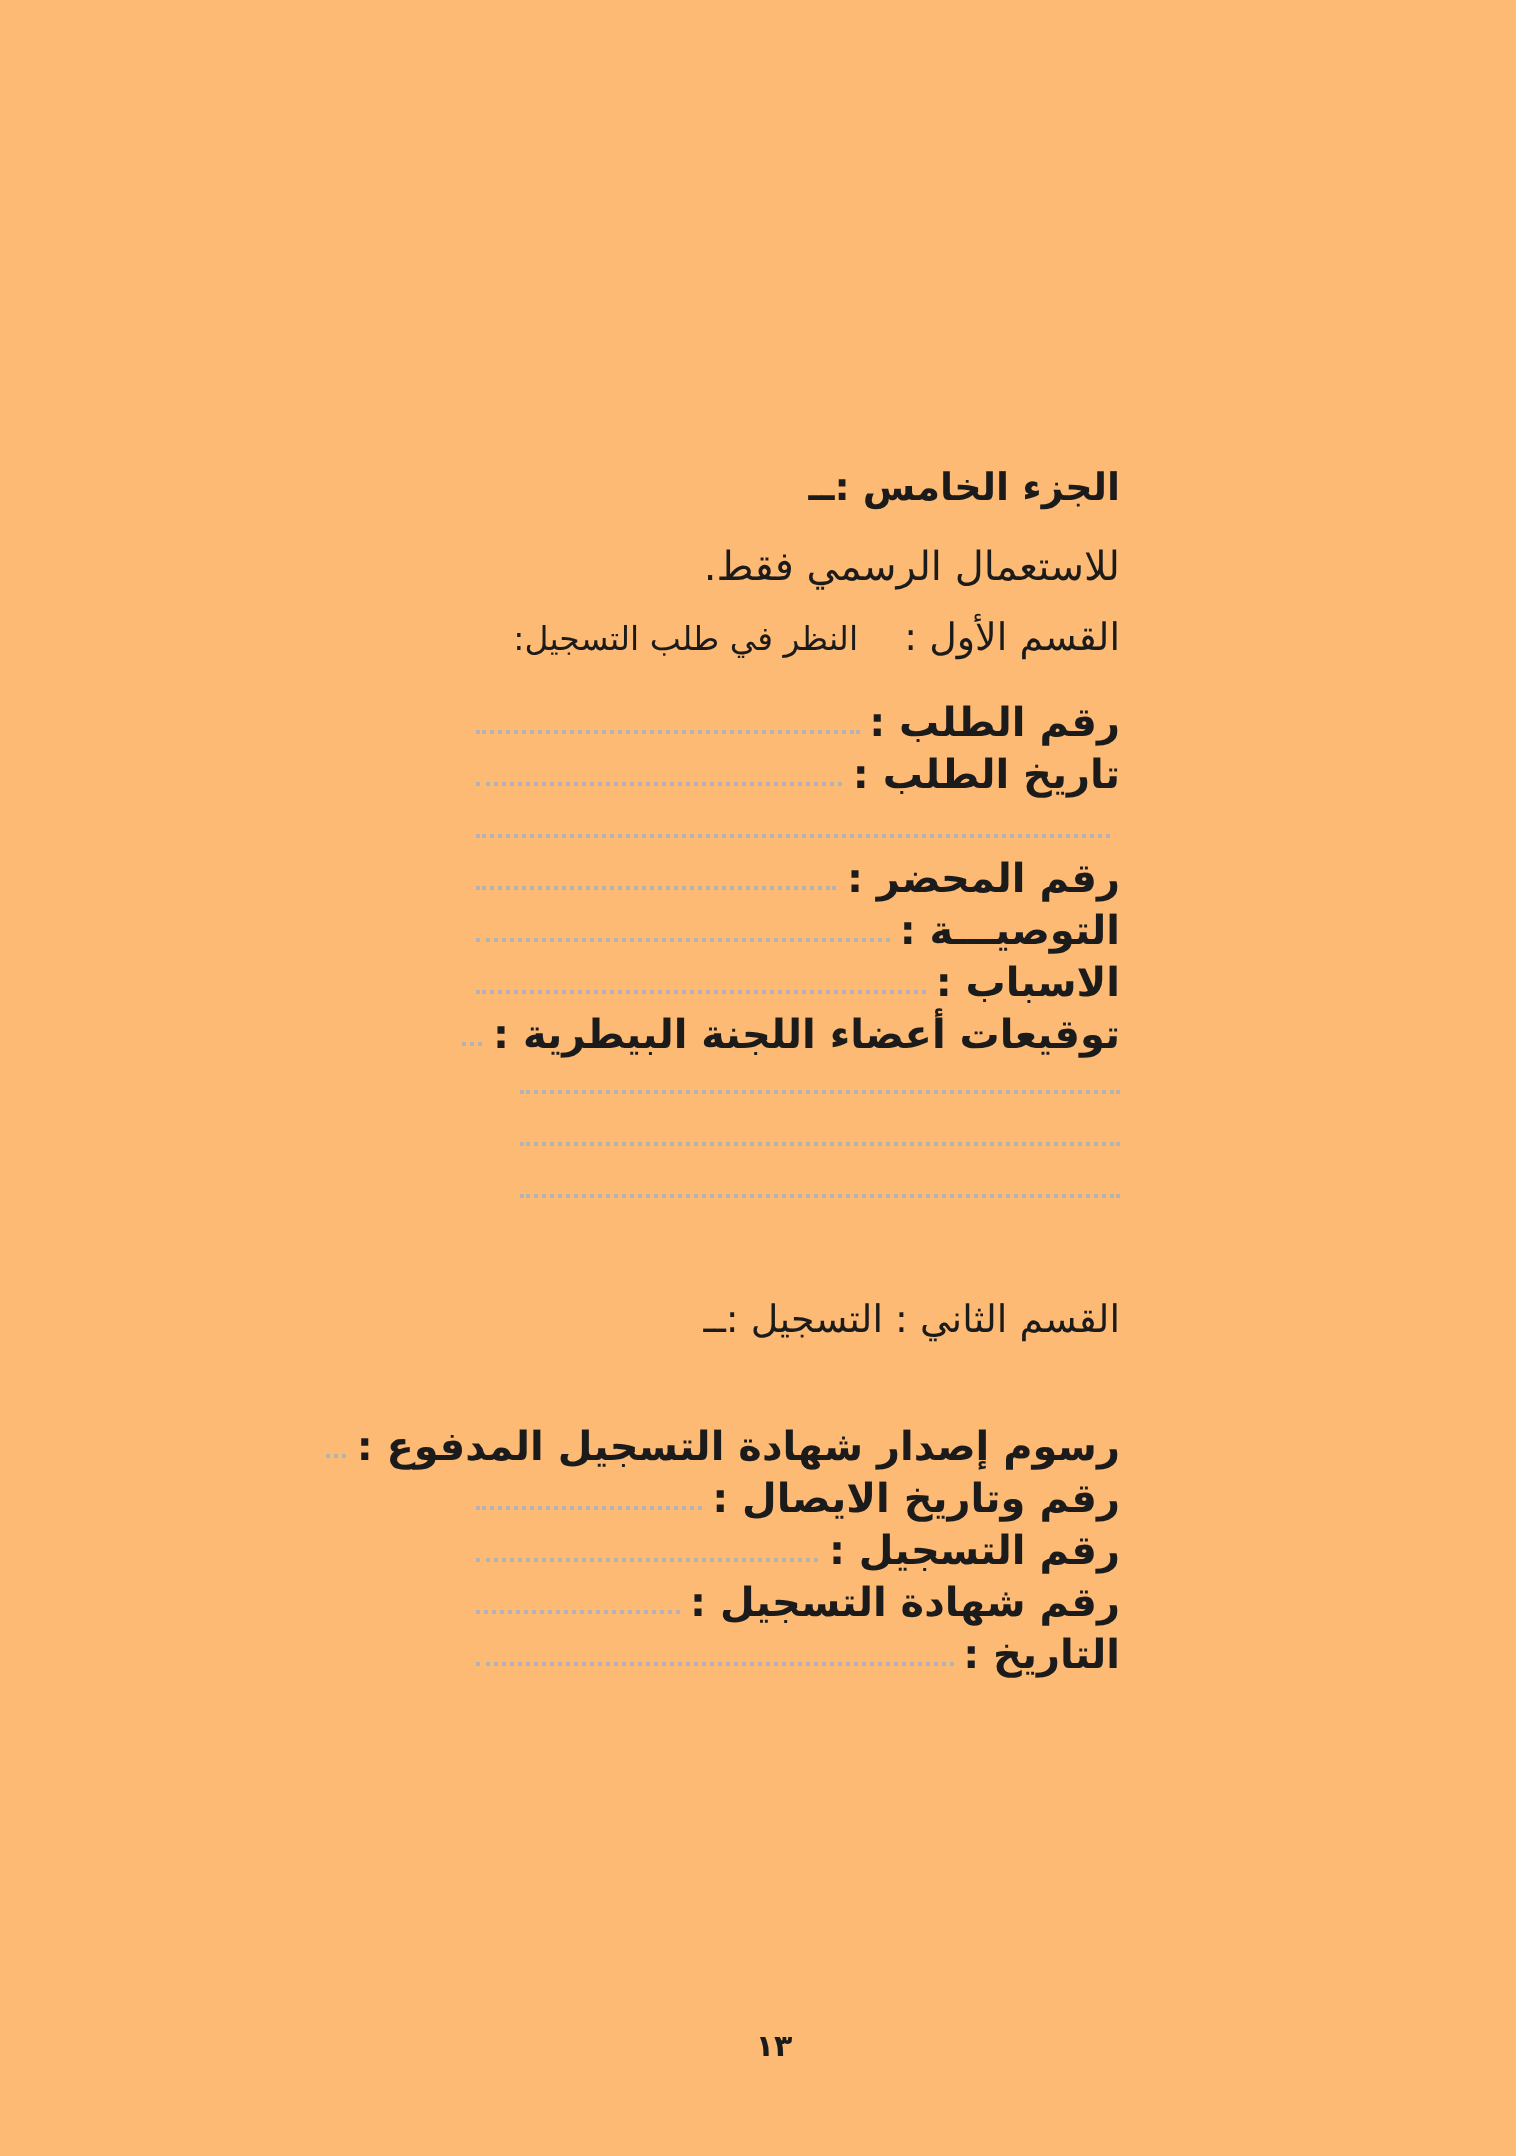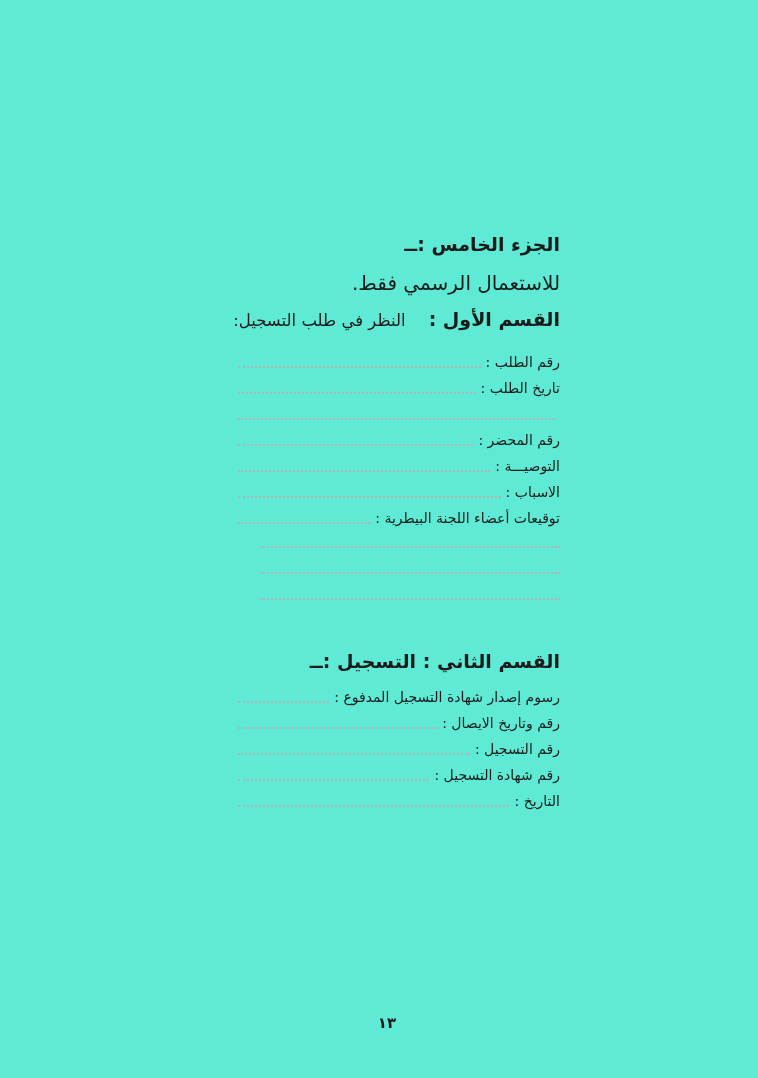--- a/index.html
+++ b/index.html
@@ -4,21 +4,21 @@
 <style>
   html, body {
     margin: 0;
     padding: 0;
     background: #ffffff;
   }
   .page {
     position: relative;
     width: 758px;
     height: 1078px;
-    background: #5eead4;
+    background: #fdba74;
     overflow: hidden;
     font-family: "DejaVu Sans", sans-serif;
     color: #1b1b1b;
     direction: rtl;
   }
   .content {
     position: absolute;
     top: 233px;
     right: 198px;
     left: 238px;
@@ -37,39 +37,39 @@
     font-weight: 400;
     line-height: 19px;
   }
   .section-title {
     margin-top: 15px;
     line-height: 23px;
     white-space: nowrap;
   }
   .section-title .t-main {
     font-size: 19px;
-    font-weight: 700;
+    font-weight: 400;
   }
   .section-title .t-detail {
     font-size: 16.5px;
     font-weight: 400;
     margin-right: 18px;
   }
   .fields {
     margin-top: 16px;
   }
   .field-row {
     display: flex;
     direction: rtl;
     align-items: flex-end;
     height: 26px;
   }
   .field-label {
-    font-size: 14px;
-    font-weight: 400;
+    font-size: 20px;
+    font-weight: 700;
     white-space: nowrap;
     line-height: 24px;
   }
   .field-dots {
     flex: 1;
     height: 0;
     border-bottom: 2px dotted #b3b3b3;
     margin-bottom: 6px;
     margin-right: 5px;
     min-width: 10px;
@@ -79,26 +79,26 @@
     margin-left: 22px;
   }
   .blank-line {
     height: 26px;
     border-bottom: 2px dotted #b3b3b3;
     box-sizing: border-box;
   }
   .section2-title {
     margin-top: 49px;
     font-size: 19px;
-    font-weight: 700;
+    font-weight: 400;
     line-height: 24px;
     white-space: nowrap;
   }
   .fields-2 {
-    margin-top: 10px;
+    margin-top: 37px;
     text-align: center;
   }
   .page-number {
     position: absolute;
     top: 1014px;
     left: 0;
     right: 0;
     text-align: center;
     font-size: 15px;
     font-weight: 700;

